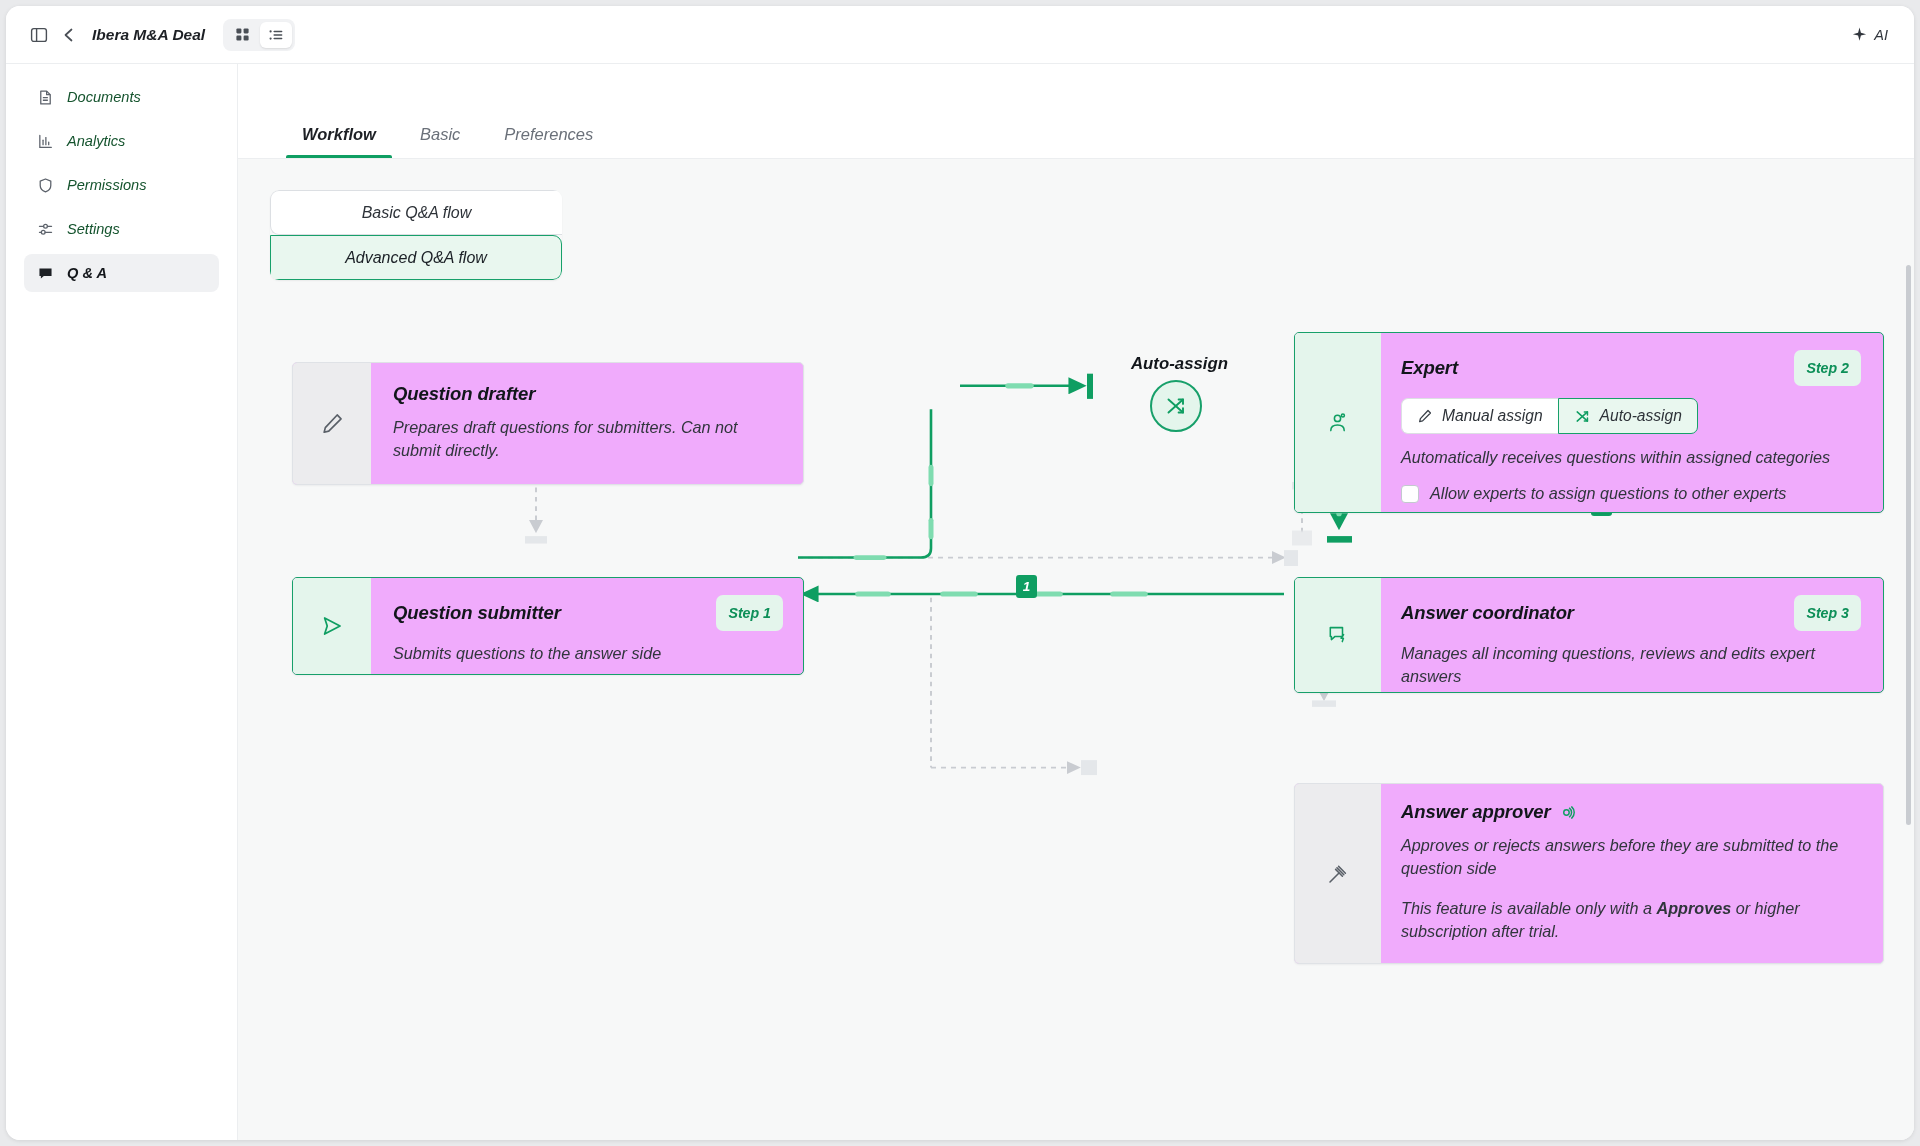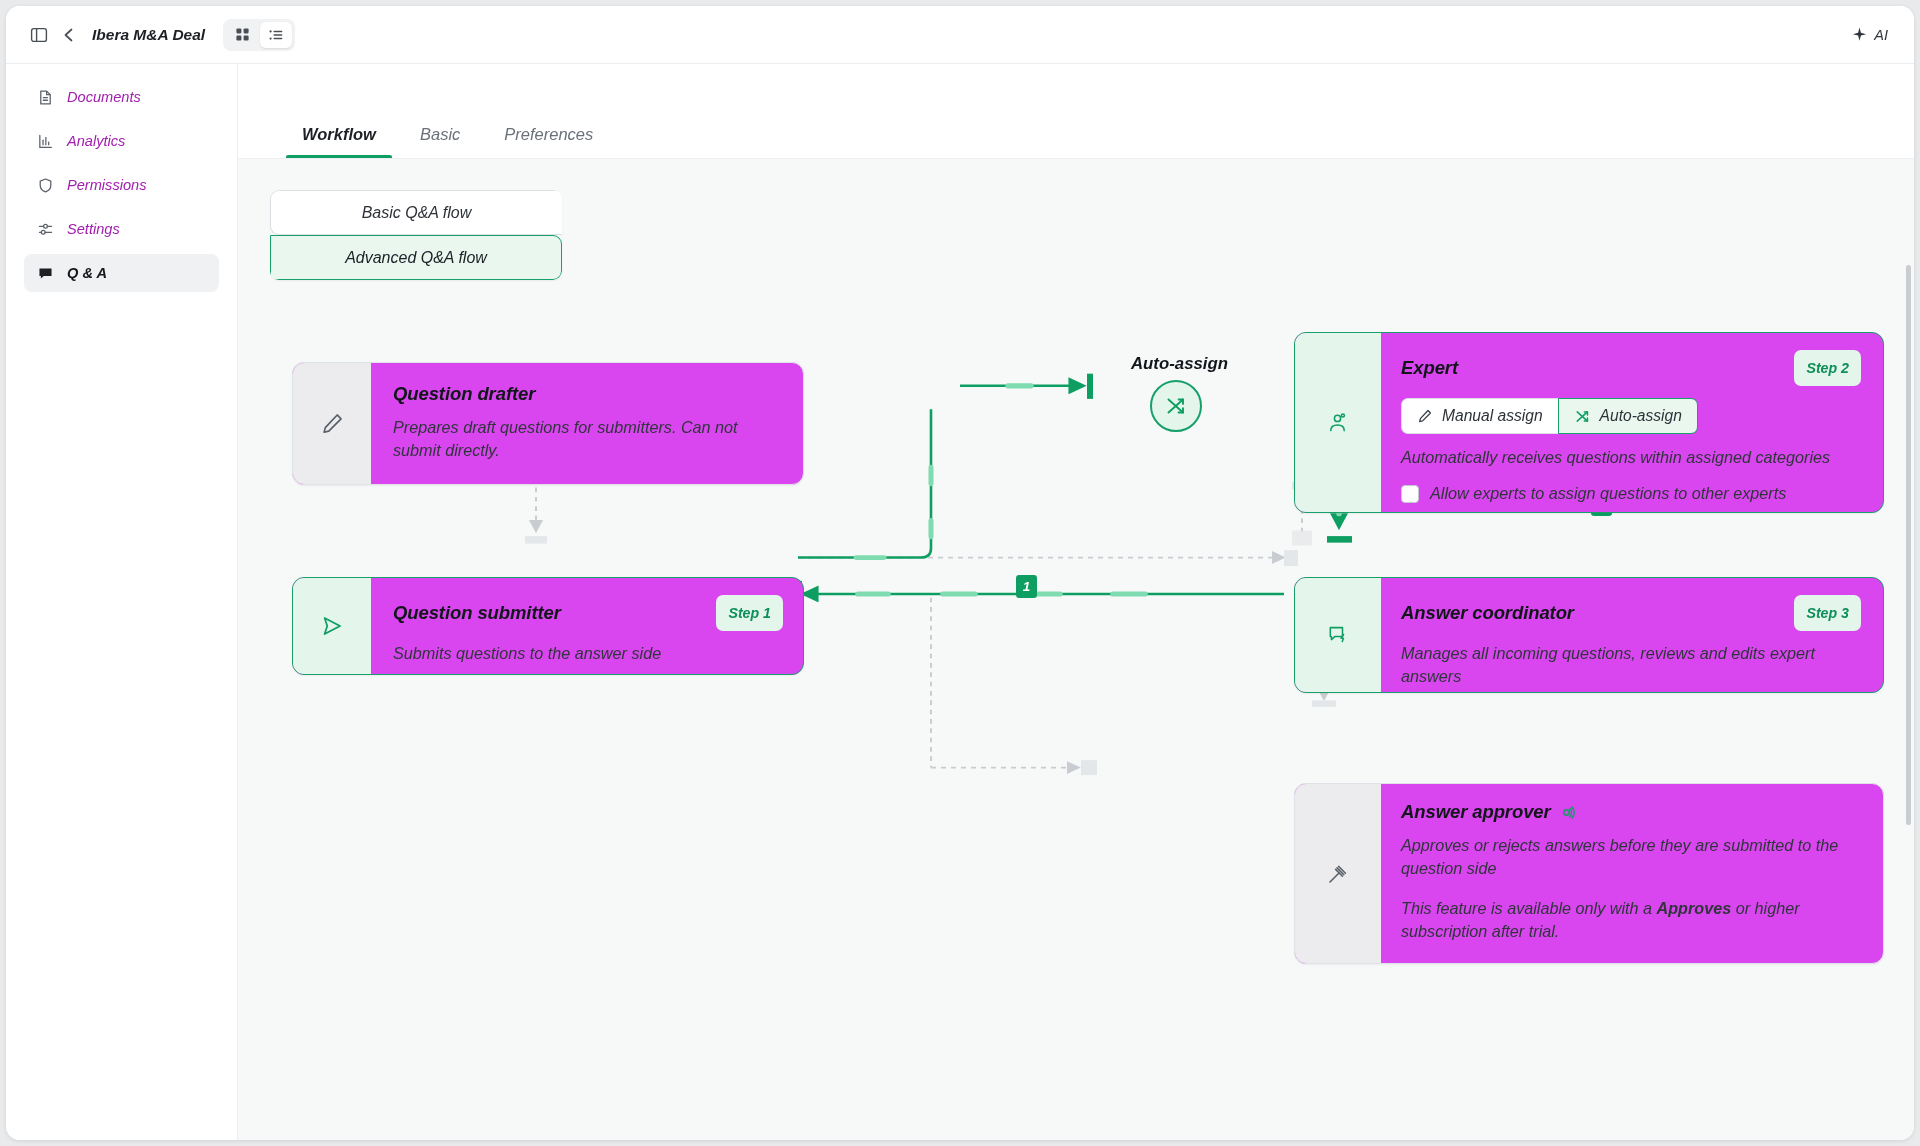--- a/index.html
+++ b/index.html
@@ -61,21 +61,21 @@
     position: absolute; left: 0; top: 58px;
     width: 232px; height: calc(100% - 58px);
     background: #fff;
     border-right: 1px solid #eceef0;
     padding-top: 14px;
   }
   .nav-item {
     display: flex; align-items: center; gap: 13px;
     height: 38px; margin: 0 18px 6px 18px;
     padding: 0 12px; border-radius: 8px;
-    font-size: 14.6px; color: #a21caf;
+    font-size: 14.6px; color: #14532d;
   }
   .nav-item .nic { width: 18px; height: 18px; display:flex; align-items:center; justify-content:center; color:#5c626b; flex: 0 0 18px; }
   .nav-item.active { background: #f0f1f3; color: #14171b; font-weight: 600; }
   .nav-item.active .nic { color: #1d2025; }
 
   
   .main {
     position: absolute; left: 232px; top: 58px;
     width: calc(100% - 232px); height: calc(100% - 58px);
     background: #f7f8f8;
@@ -117,23 +117,23 @@
   }
   .flow-opt:first-child { border-radius: 9px 0 0 9px; border-right: none; }
   .flow-opt:last-child { border-radius: 0 9px 9px 0; }
   .flow-opt.active {
     background: #e9f7ef; border: 1px solid #17a06a; color: #1b2026;
   }
 
   
   .node {
     position: absolute;
-    background: #d946ef;
+    background: #f0abfc;
     border: 1px solid #dfe2e6;
-    border-radius: 12px;
+    border-radius: 5px;
     display: flex;
     overflow: hidden;
     box-shadow: 0 1px 2px rgba(16,24,40,.05);
     justify-content: flex-end;
   }
   .node .rail {
     flex: 0 0 78px;
     background: #ececee;
     display: flex; align-items: center; justify-content: center;
     color: #5a6068;

